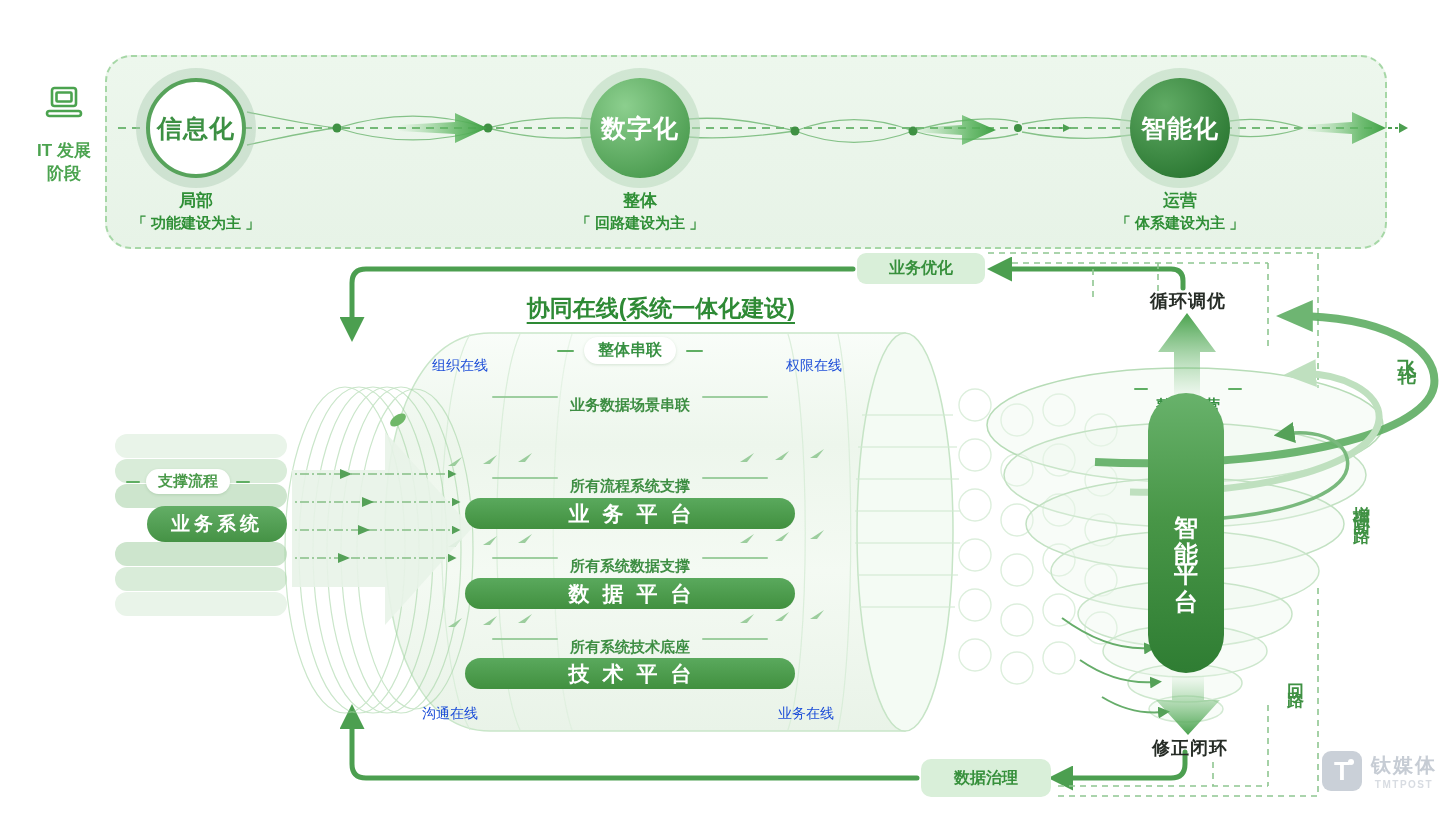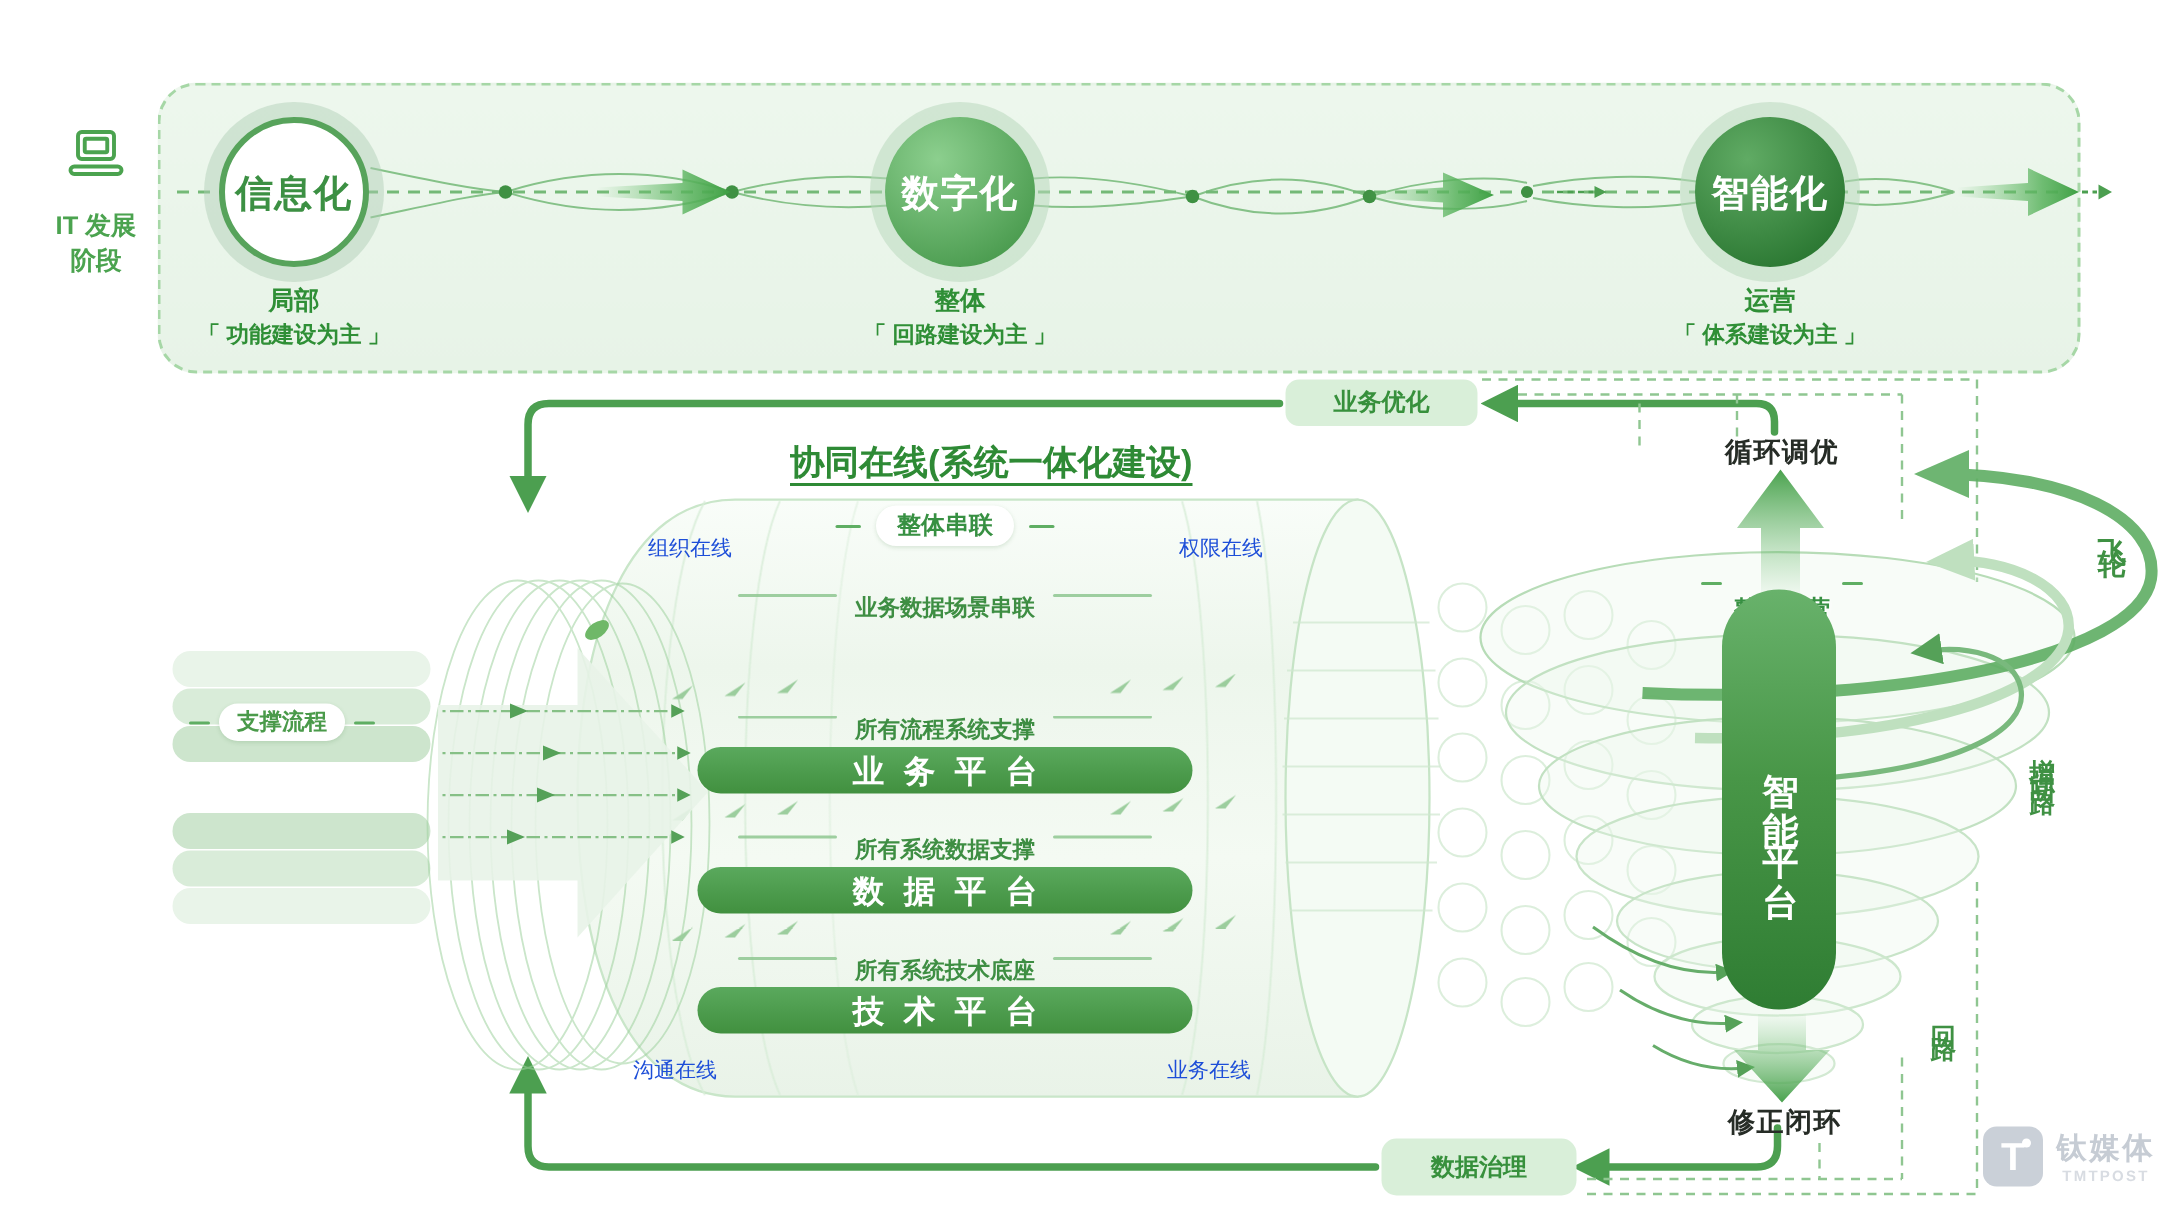--- a/index.html
+++ b/index.html
@@ -340,20 +340,21 @@
   <div class="abs lrow" style="top:484px;background:#cde5cd"></div>
   <div class="abs lrow" style="top:542px;background:#cde5cd"></div>
   <div class="abs lrow" style="top:567px;background:#d9ecd9"></div>
   <div class="abs lrow" style="top:592px;background:#e9f4e9"></div>
 
   <div class="abs ctr" style="left:108px;top:469px;width:160px;gap:6px;z-index:3">
     <span class="dash" style="width:14px"></span>
     <span class="wpill" style="font-size:15px;padding:3px 12px;color:#4a9a4a">支撑流程</span>
     <span class="dash" style="width:14px"></span>
   </div>
+  <div class="abs ctr syspill">业务系统</div>
 
   <div class="abs darklab" style="left:1133px;top:289px;width:110px;z-index:3">循环调优</div>
   <div class="abs ctr" style="left:1113px;top:361px;width:150px;gap:8px;z-index:3">
     <span class="dash" style="width:14px"></span>
     <span class="ops">整体运营</span>
     <span class="dash" style="width:14px"></span>
   </div>
   <div class="abs ctr ipill">
     <span>智能平台</span>
   </div>

